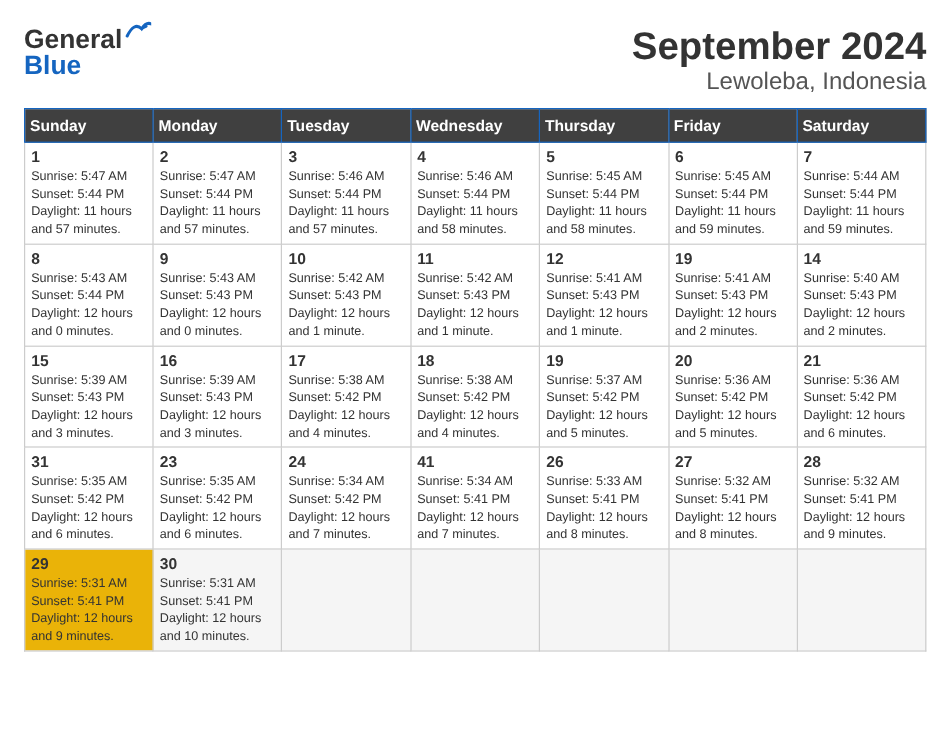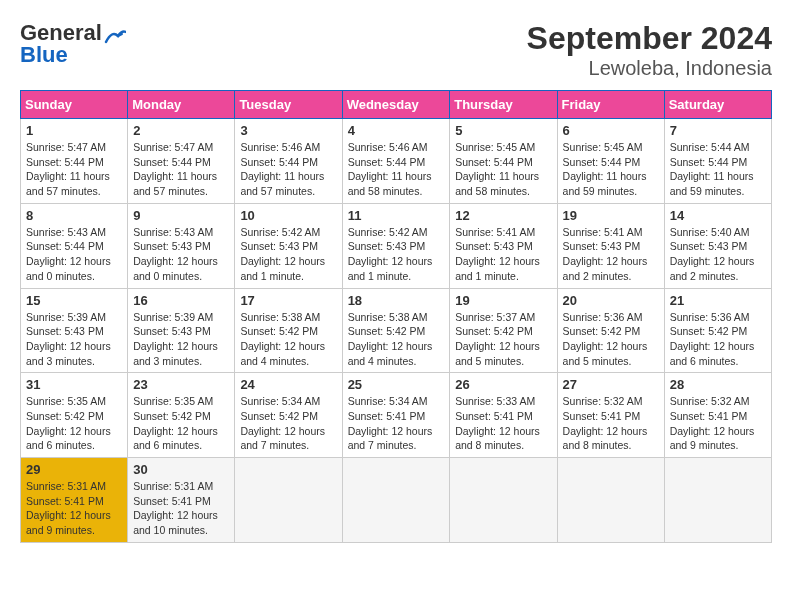--- a/index.html
+++ b/index.html
@@ -32,21 +32,21 @@
     .location {
       font-size: 20px;
       color: #555;
     }
     .calendar {
       width: 100%;
       border-collapse: collapse;
       font-size: 11px;
     }
     .calendar th {
-      background-color: #ec4899;
+      background-color: #404040;
       color: #fff;
       padding: 6px 4px;
       text-align: left;
       font-size: 13px;
       font-weight: bold;
       border: 1px solid #1565c0;
     }
     .calendar td {
       border: 1px solid #ccc;
       vertical-align: top;
@@ -68,21 +68,21 @@
     .day-info {
       color: #333;
       line-height: 1.4;
       font-size: 10.5px;
     }
     .empty-cell {
       background: #f5f5f5 !important;
     }
     .logo-wrapper {
       display: flex;
-      align-items: flex-end;
+      align-items: flex-start;
     }
   </style>
 </head>
 <body>
 
 <div class="header">
   <div class="logo">
     <div class="logo-wrapper">
       <span style="font-size:22px;font-weight:bold;color:#333;">General</span>
       <svg width="22" height="18" viewBox="0 0 22 18" style="margin-left:2px;margin-top:-4px;">
@@ -304,21 +304,21 @@
       </td>
         <td>
         <span class="day-num">24</span>
         <div class="day-info">
           <span>Sunrise: 5:34 AM</span><br>
           <span>Sunset: 5:42 PM</span><br>
           <span>Daylight: 12 hours and 7 minutes.</span>
         </div>
       </td>
         <td>
-        <span class="day-num">25</span>
+        <span class="day-num">41</span>
         <div class="day-info">
           <span>Sunrise: 5:34 AM</span><br>
           <span>Sunset: 5:41 PM</span><br>
           <span>Daylight: 12 hours and 7 minutes.</span>
         </div>
       </td>
         <td>
         <span class="day-num">26</span>
         <div class="day-info">
           <span>Sunrise: 5:33 AM</span><br>

